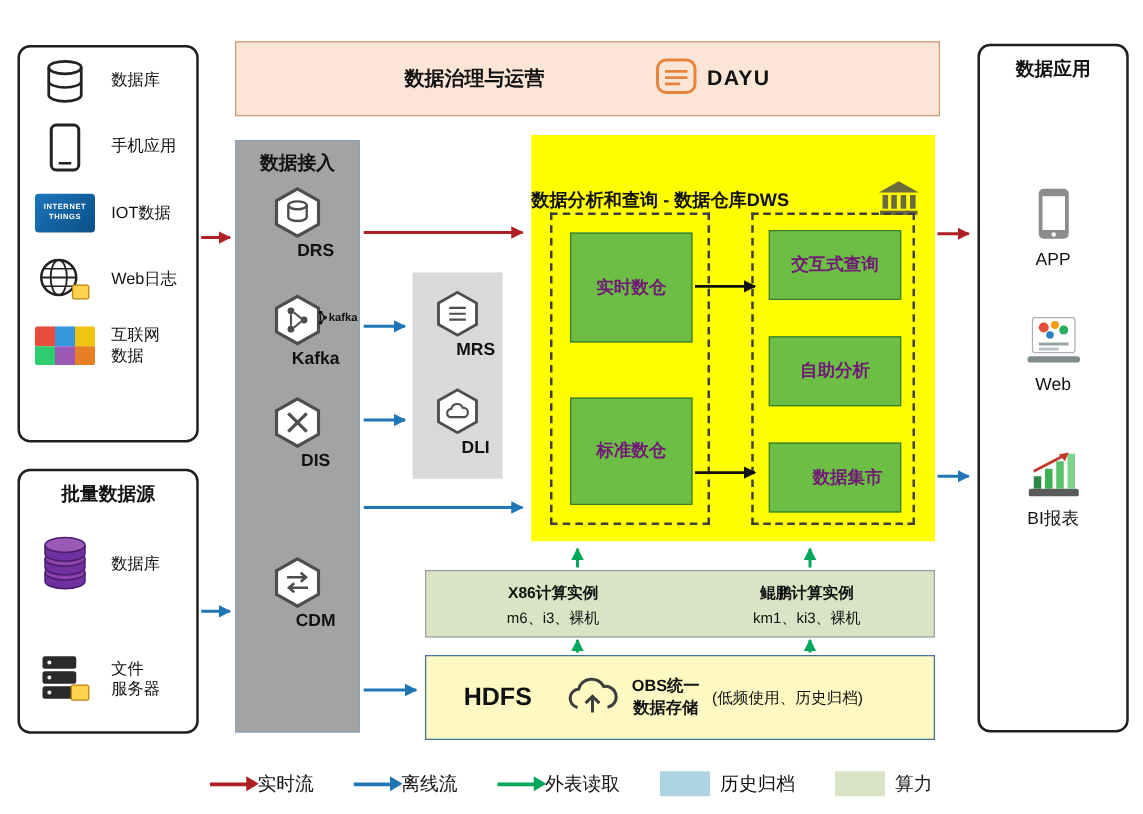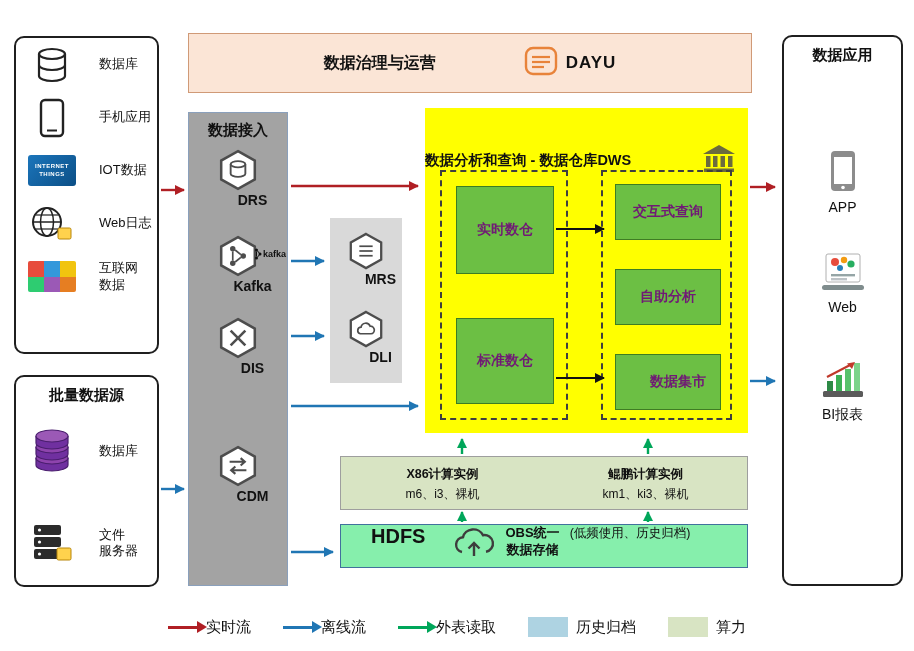--- a/index.html
+++ b/index.html
@@ -10,21 +10,21 @@
   .arrows { position:absolute; inset:0; width:914px; height:651px; pointer-events:none; z-index:30; }
 
   
   .panel { position:absolute; background:#fff; border:2px solid #1f1f1f; border-radius:10px; z-index:10; }
   .panel-title { font-size:15px; font-weight:bold; text-align:center; padding-top:9px; }
 
   .rt-src { left:14px; top:36px; width:145px; height:318px; }
   .bt-src { left:14px; top:375px; width:145px; height:212px; }
   .apps   { left:782px; top:35px; width:121px; height:551px; }
 
-  .src-item { display:flex; align-items:center; gap:23px; padding-left:12px; height:53px; }
+  .src-item { display:flex; align-items:center; gap:13px; padding-left:12px; height:53px; }
   .src-icon { width:48px; display:flex; justify-content:center; align-items:center; flex:0 0 48px; }
   .src-label { font-size:13px; line-height:1.25; white-space:pre-line; }
 
   .bt-src .src-item { height:92px; }
 
   
   .banner { position:absolute; left:188px; top:33px; width:564px; height:60px; background:#fbe5d6;
             border:1px solid #d09a77; display:flex; align-items:center; justify-content:center; z-index:10; }
   .banner-title { font-size:16px; font-weight:bold; margin-right:88px; }
   .dayu { display:flex; align-items:center; gap:8px; }
@@ -64,22 +64,22 @@
   .gb-dm  { left:12px; top:182px; width:106px; height:56px;padding-left:20px; }
 
   
   .compute { position:absolute; left:340px; top:456px; width:408px; height:54px; background:#d8e4c3;
              border:1px solid #9e9e9e; display:flex; z-index:10; }
   .comp-col { flex:1; text-align:center; padding-top:9px; }
   .comp-title { font-size:12.5px; font-weight:bold; }
   .comp-specs { font-size:12px; margin-top:3px; }
 
   
-  .hdfs { position:absolute; left:340px; top:524px; width:408px; height:44px; background:#86efac;
-          border:1px solid #41719c; display:flex; align-items:flex-start; padding:0 16px; z-index:10; }
+  .hdfs { position:absolute; left:340px; top:524px; width:408px; height:68px; background:#fef9c3;
+          border:1px solid #41719c; display:flex; align-items:center; padding:0 16px; z-index:10; }
   .hdfs-label { font-size:20px; font-weight:bold; margin:0 26px 0 14px; }
   .obs-label { font-size:13px; font-weight:bold; text-align:center; white-space:pre-line; line-height:1.3; margin:0 10px 0 8px; }
   .obs-note { font-size:12.5px; }
 
   
   .app-item { position:absolute; left:0; width:100%; text-align:center; }
   .app-item svg { display:block; margin:0 auto; }
   .app-label { font-size:14px; margin-top:6px; }
   .app-app { top:112px; } .app-web { top:215px; } .app-bi { top:322px; }
 

